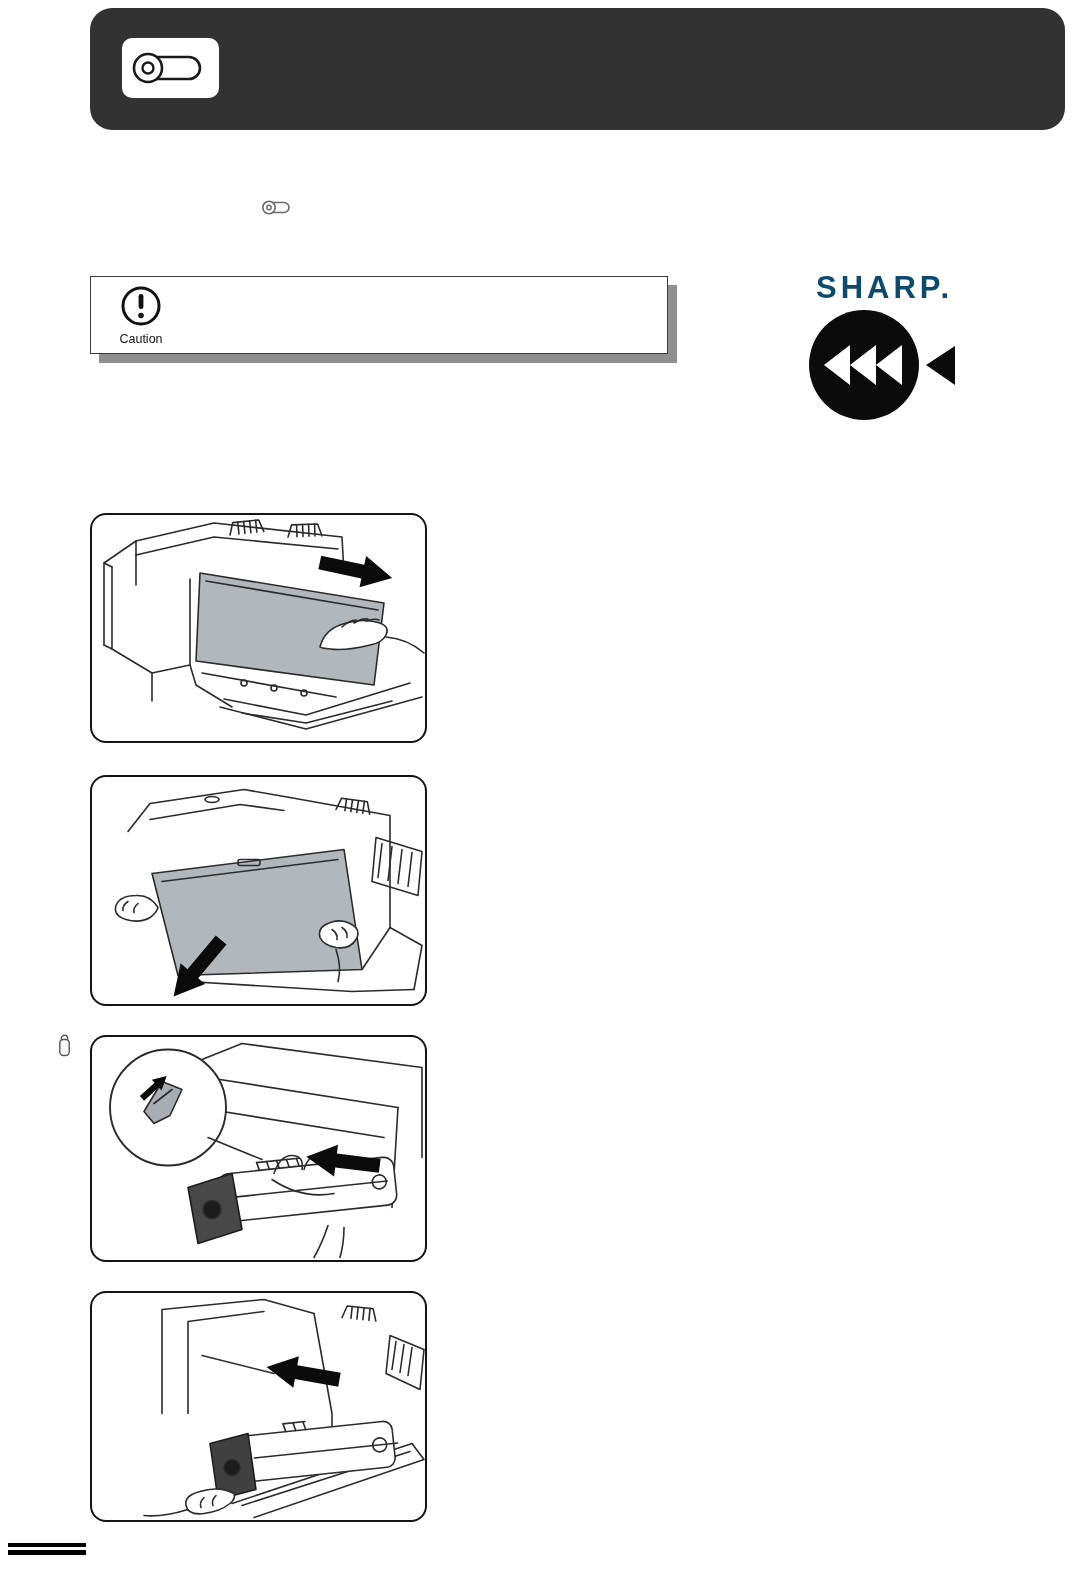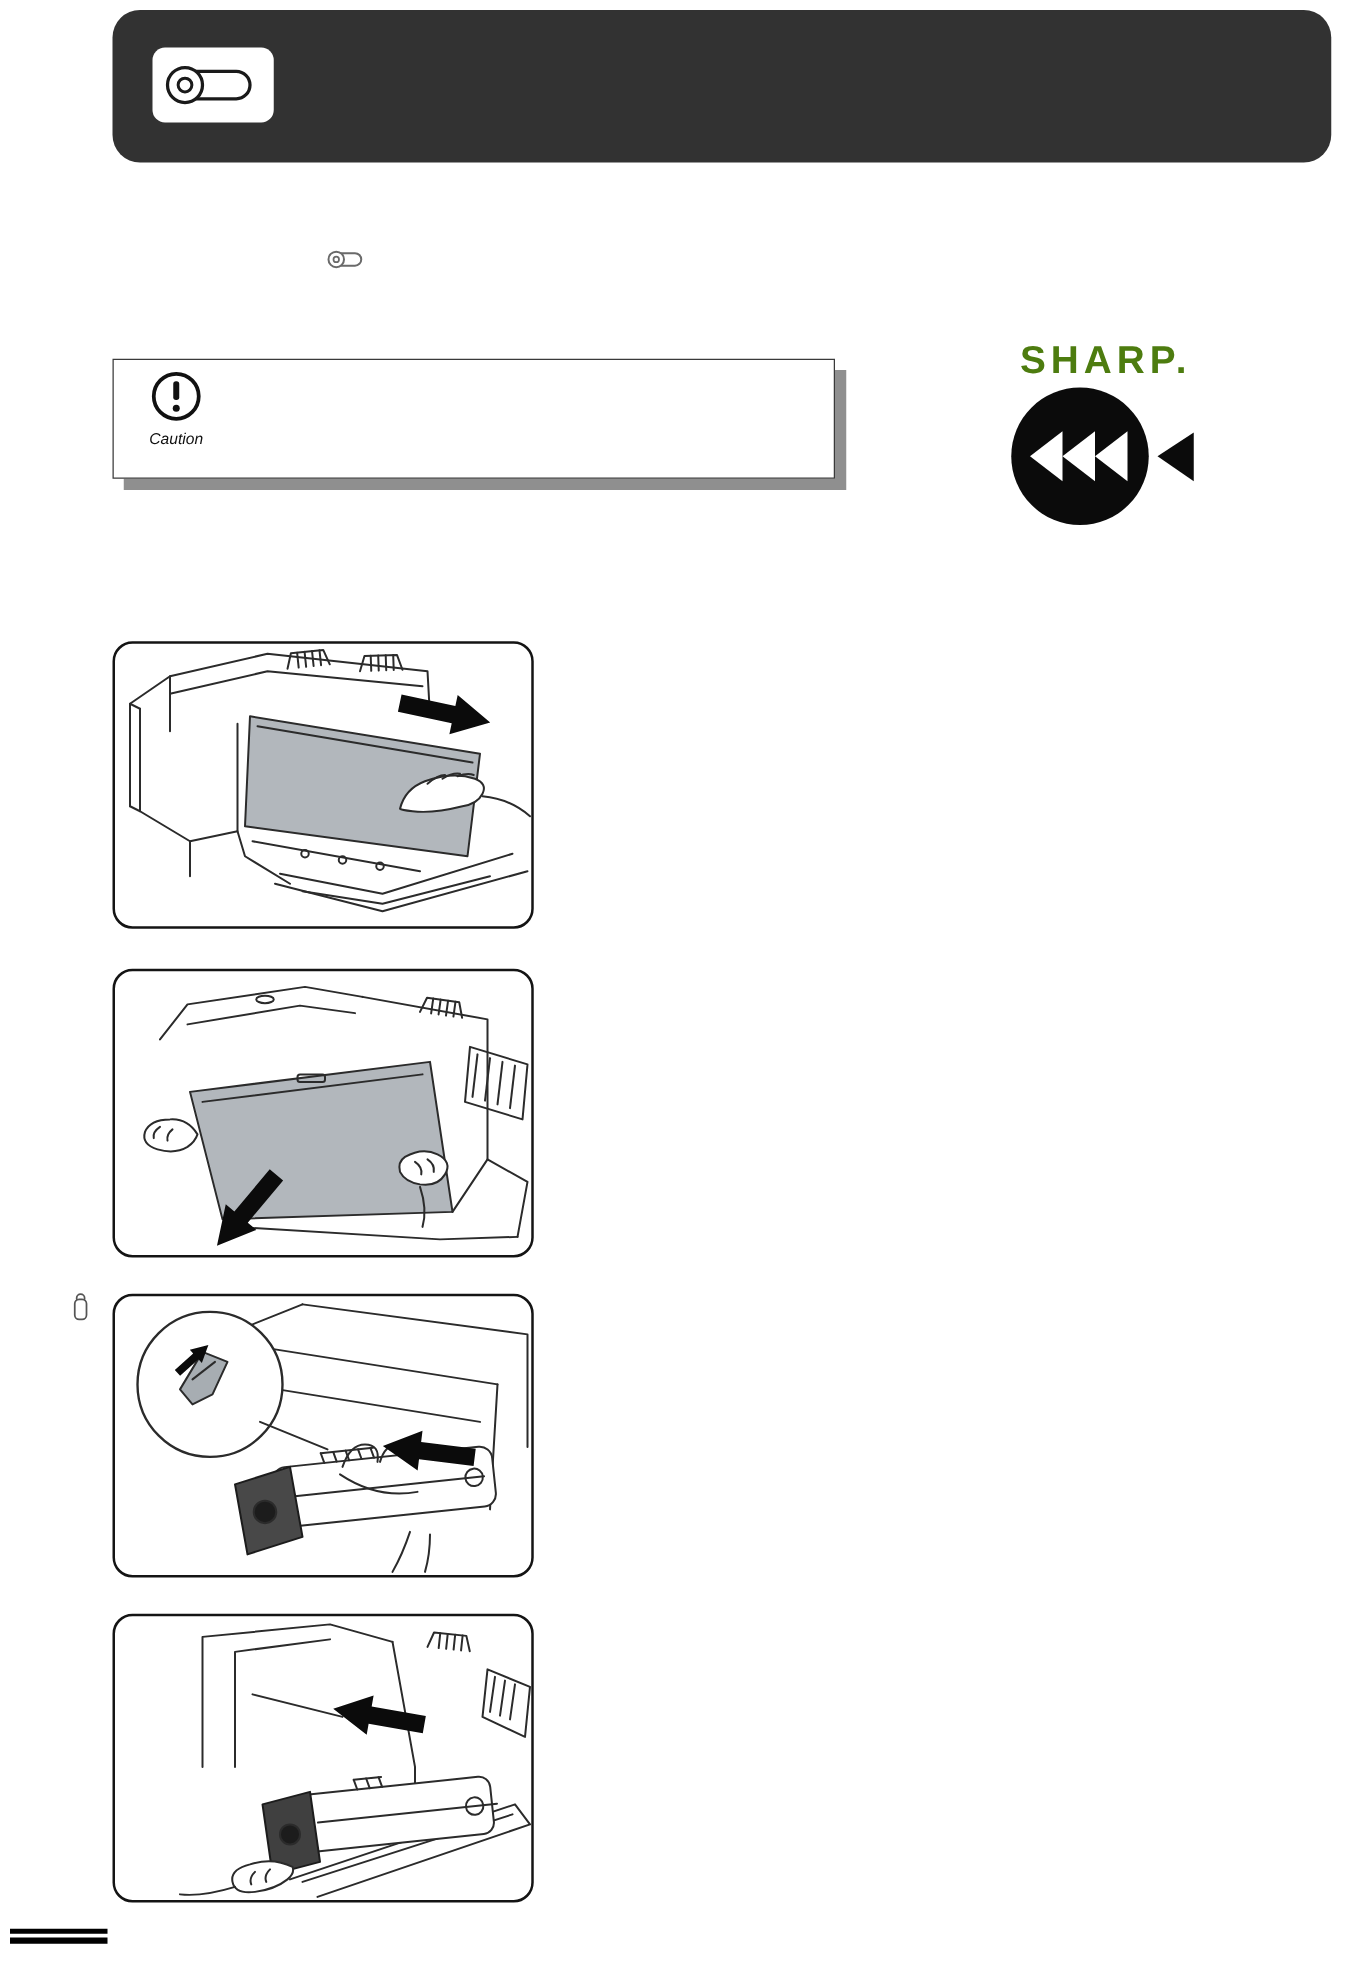--- a/index.html
+++ b/index.html
@@ -10,28 +10,28 @@
   
   .header-bar { left:90px; top:8px; width:975px; height:122px;
                 background:#323232; border-radius:22px; }
   .header-icon-box { position:absolute; left:32px; top:30px; width:97px; height:60px;
                      background:#ffffff; border-radius:10px; }
 
   
   .inline-toner { left:260px; top:199px; }
 
   
-  .caution-box { left:90px; top:287px; width:578px; height:96px; background:#fff;
-                 border:1.5px solid #3a3a3a; box-shadow:9px 9px 0 #8f8f8f;font-style:italic; }
+  .caution-box { left:90px; top:276px; width:578px; height:78px; background:#fff;
+                 border:1.5px solid #3a3a3a; box-shadow:9px 9px 0 #8f8f8f; }
   .caution-badge { position:absolute; left:22px; top:8px; width:56px; text-align:center; }
   .caution-label { font-size:12.5px; color:#111; margin-top:1px; }
 
   
   .sharp-logo { left:816px; top:270px; font-size:31px; font-weight:800;
-                letter-spacing:4px; color:#4d7c0f; }
+                letter-spacing:4px; color:#0c4a6e; }
   .rewind-wrap { left:808px; top:308px; }
 
   
   .figure { left:90px; width:337px; background:#fff; border:2.5px solid #141414;
             border-radius:16px; overflow:hidden; }
   .fig1 { top:513px; height:230px; }
   .fig2 { top:775px; height:231px; }
   .fig3 { top:1035px; height:227px; }
   .fig4 { top:1291px; height:231px; }
   .figure svg { display:block; width:100%; height:100%; }

